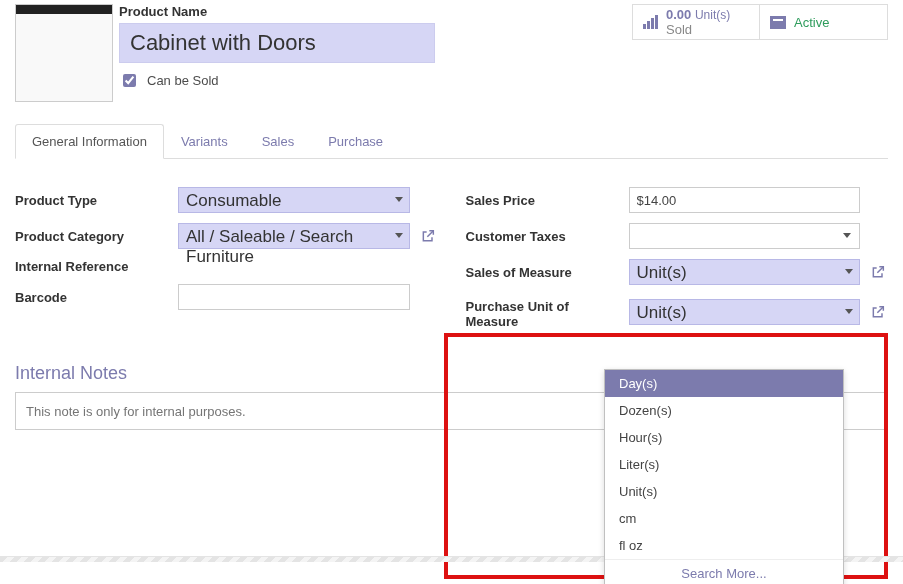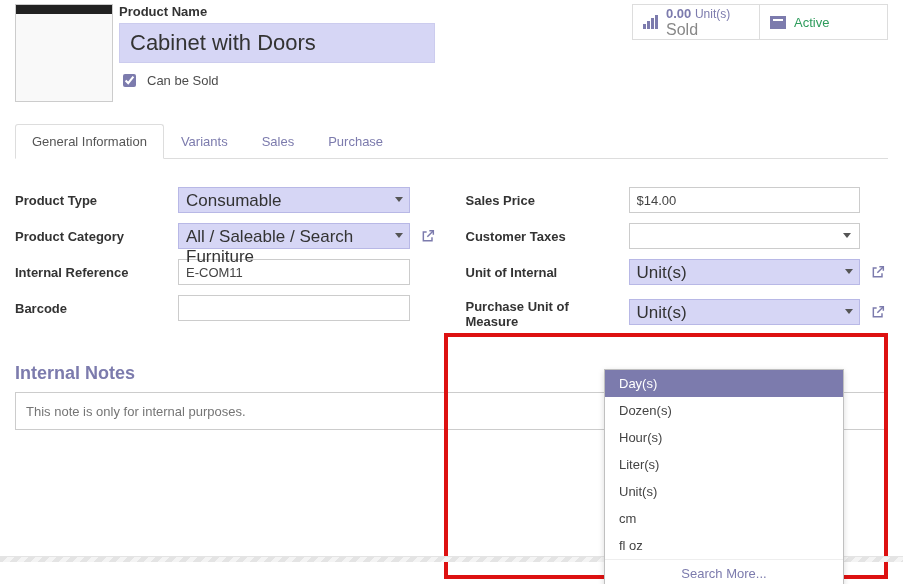--- a/index.html
+++ b/index.html
@@ -45,21 +45,21 @@
     display: flex;
     align-items: center;
     gap: 8px;
     min-width: 128px;
     height: 36px;
   }
   .stat-box + .stat-box { border-left: none; }
   .stat-bars { display: flex; align-items: flex-end; gap: 1px; }
   .stat-bars span { display: block; width: 3px; background: #7c7bad; }
   .stat-val { color: #7c7bad; font-weight: bold; font-size: 13px; }
-  .stat-sub { color: #888; font-size: 16px; }
+  .stat-sub { color: #888; font-size: 13px; }
   .active-badge { color: #2e9c5c; font-size: 13px; }
   .active-icon { width: 16px; height: 13px; background: #7c7bad; position: relative; }
   .active-icon::before { content:""; position:absolute; top:3px; left:3px; width:10px; height:2px; background:#fff; }
 
   .tabs {
     display: flex;
     border-bottom: 1px solid #ddd;
     margin-top: 22px;
   }
   .tab {
@@ -113,21 +113,21 @@
     width: 20px; height: 20px; color: #7c7bad; flex-shrink:0;
     display: flex; align-items:center; justify-content:center;
     cursor: pointer;
   }
   .taxes-box {
     flex:1; height:26px; border:1px solid #ccc; position:relative;
   }
   .taxes-box .caret { position:absolute; right:8px; top:9px; width:0;height:0;
     border-left:4px solid transparent; border-right:4px solid transparent; border-top:5px solid #555;}
 
-  .internal-notes-head { color:#7c7bad; font-size:18px; margin: 34px 0 8px 0; font-weight: bold; }
+  .internal-notes-head { color:#7c7bad; font-size:18px; margin: 34px 0 8px 0; font-weight: normal; }
   .internal-notes-box {
     width: 100%;
     border: 1px solid #ccc;
     padding: 8px 10px;
     color: #999;
     font-size: 13px;
     height: 38px;
   }
 
   .red-box {
@@ -222,21 +222,20 @@
       <div class="link-out">
         <svg class="svg-link" width="16" height="16" viewBox="0 0 24 24" fill="none" stroke="#7c7bad" stroke-width="2.2">
           <path d="M14 4h6v6"></path>
             <path d="M20 4l-9 9"></path>
             <path d="M18 14v5H5V6h5"></path>
         </svg>
       </div>
     </div>
     <div class="field-row">
       <div class="field-label">Internal Reference</div>
-      <input class="field-input" value="E-COM11" style="">
       <span style="width:20px"></span>
     </div>
     <div class="field-row">
       <div class="field-label">Barcode</div>
       <input class="field-input" value="" style="">
       <span style="width:20px"></span>
     </div>
   </div>
 
   <div class="col">
@@ -246,21 +245,21 @@
       <span style="width:20px"></span>
     </div>
     <div class="field-row">
       <div class="field-label">Customer Taxes</div>
       <div class="taxes-box">
         <span class="caret"></span>
       </div>
       <span style="width:20px"></span>
     </div>
     <div class="field-row">
-      <div class="field-label">Unit of Internal</div>
+      <div class="field-label">Sales of Measure</div>
       <div class="field-select">
         <span>Unit(s)</span>
         <span class="caret"></span>
       </div>
       <div class="link-out">
         <svg class="svg-link" width="16" height="16" viewBox="0 0 24 24" fill="none" stroke="#7c7bad" stroke-width="2.2">
           <path d="M14 4h6v6"></path>
             <path d="M20 4l-9 9"></path>
             <path d="M18 14v5H5V6h5"></path>
         </svg>

